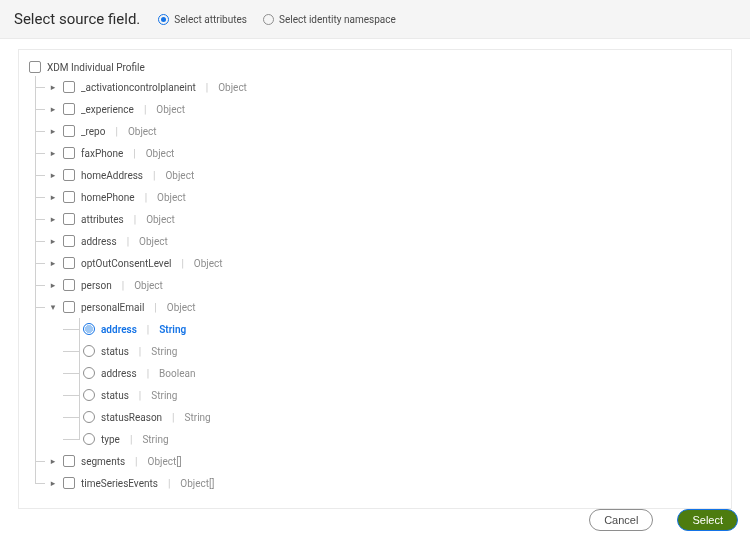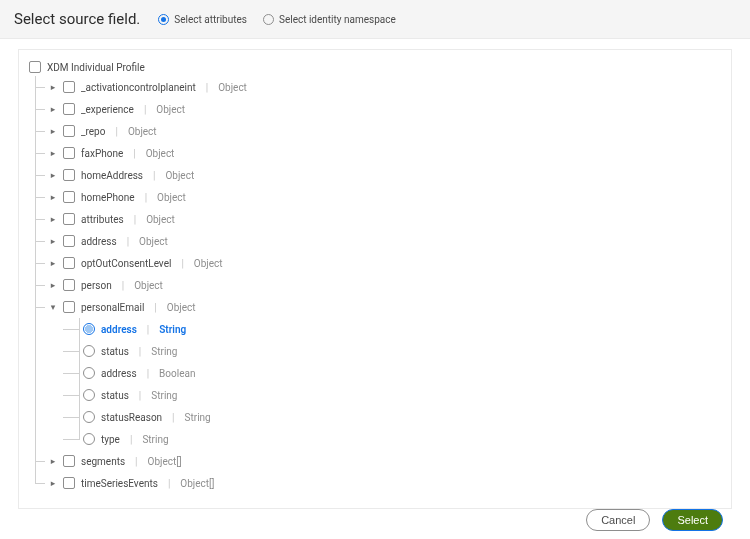--- a/index.html
+++ b/index.html
@@ -155,23 +155,23 @@
     bottom: 10px;
     border-left: 1px solid #d0d0d0;
   }
   .child2 .row::before {
     left: -20px;
     width: 16px;
   }
   .footer {
     position: absolute;
     bottom: 8px;
-    right: 27px;
-    display: flex;
-    gap: 12px;
+    right: 12px;
+    display: flex;
+    gap: 24px;
   }
   .btn {
     font-size: 11px;
     padding: 4px 14px;
     border-radius: 14px;
     cursor: pointer;
   }
   .btn-secondary {
     background: #fff;
     border: 1px solid #8e8e8e;

